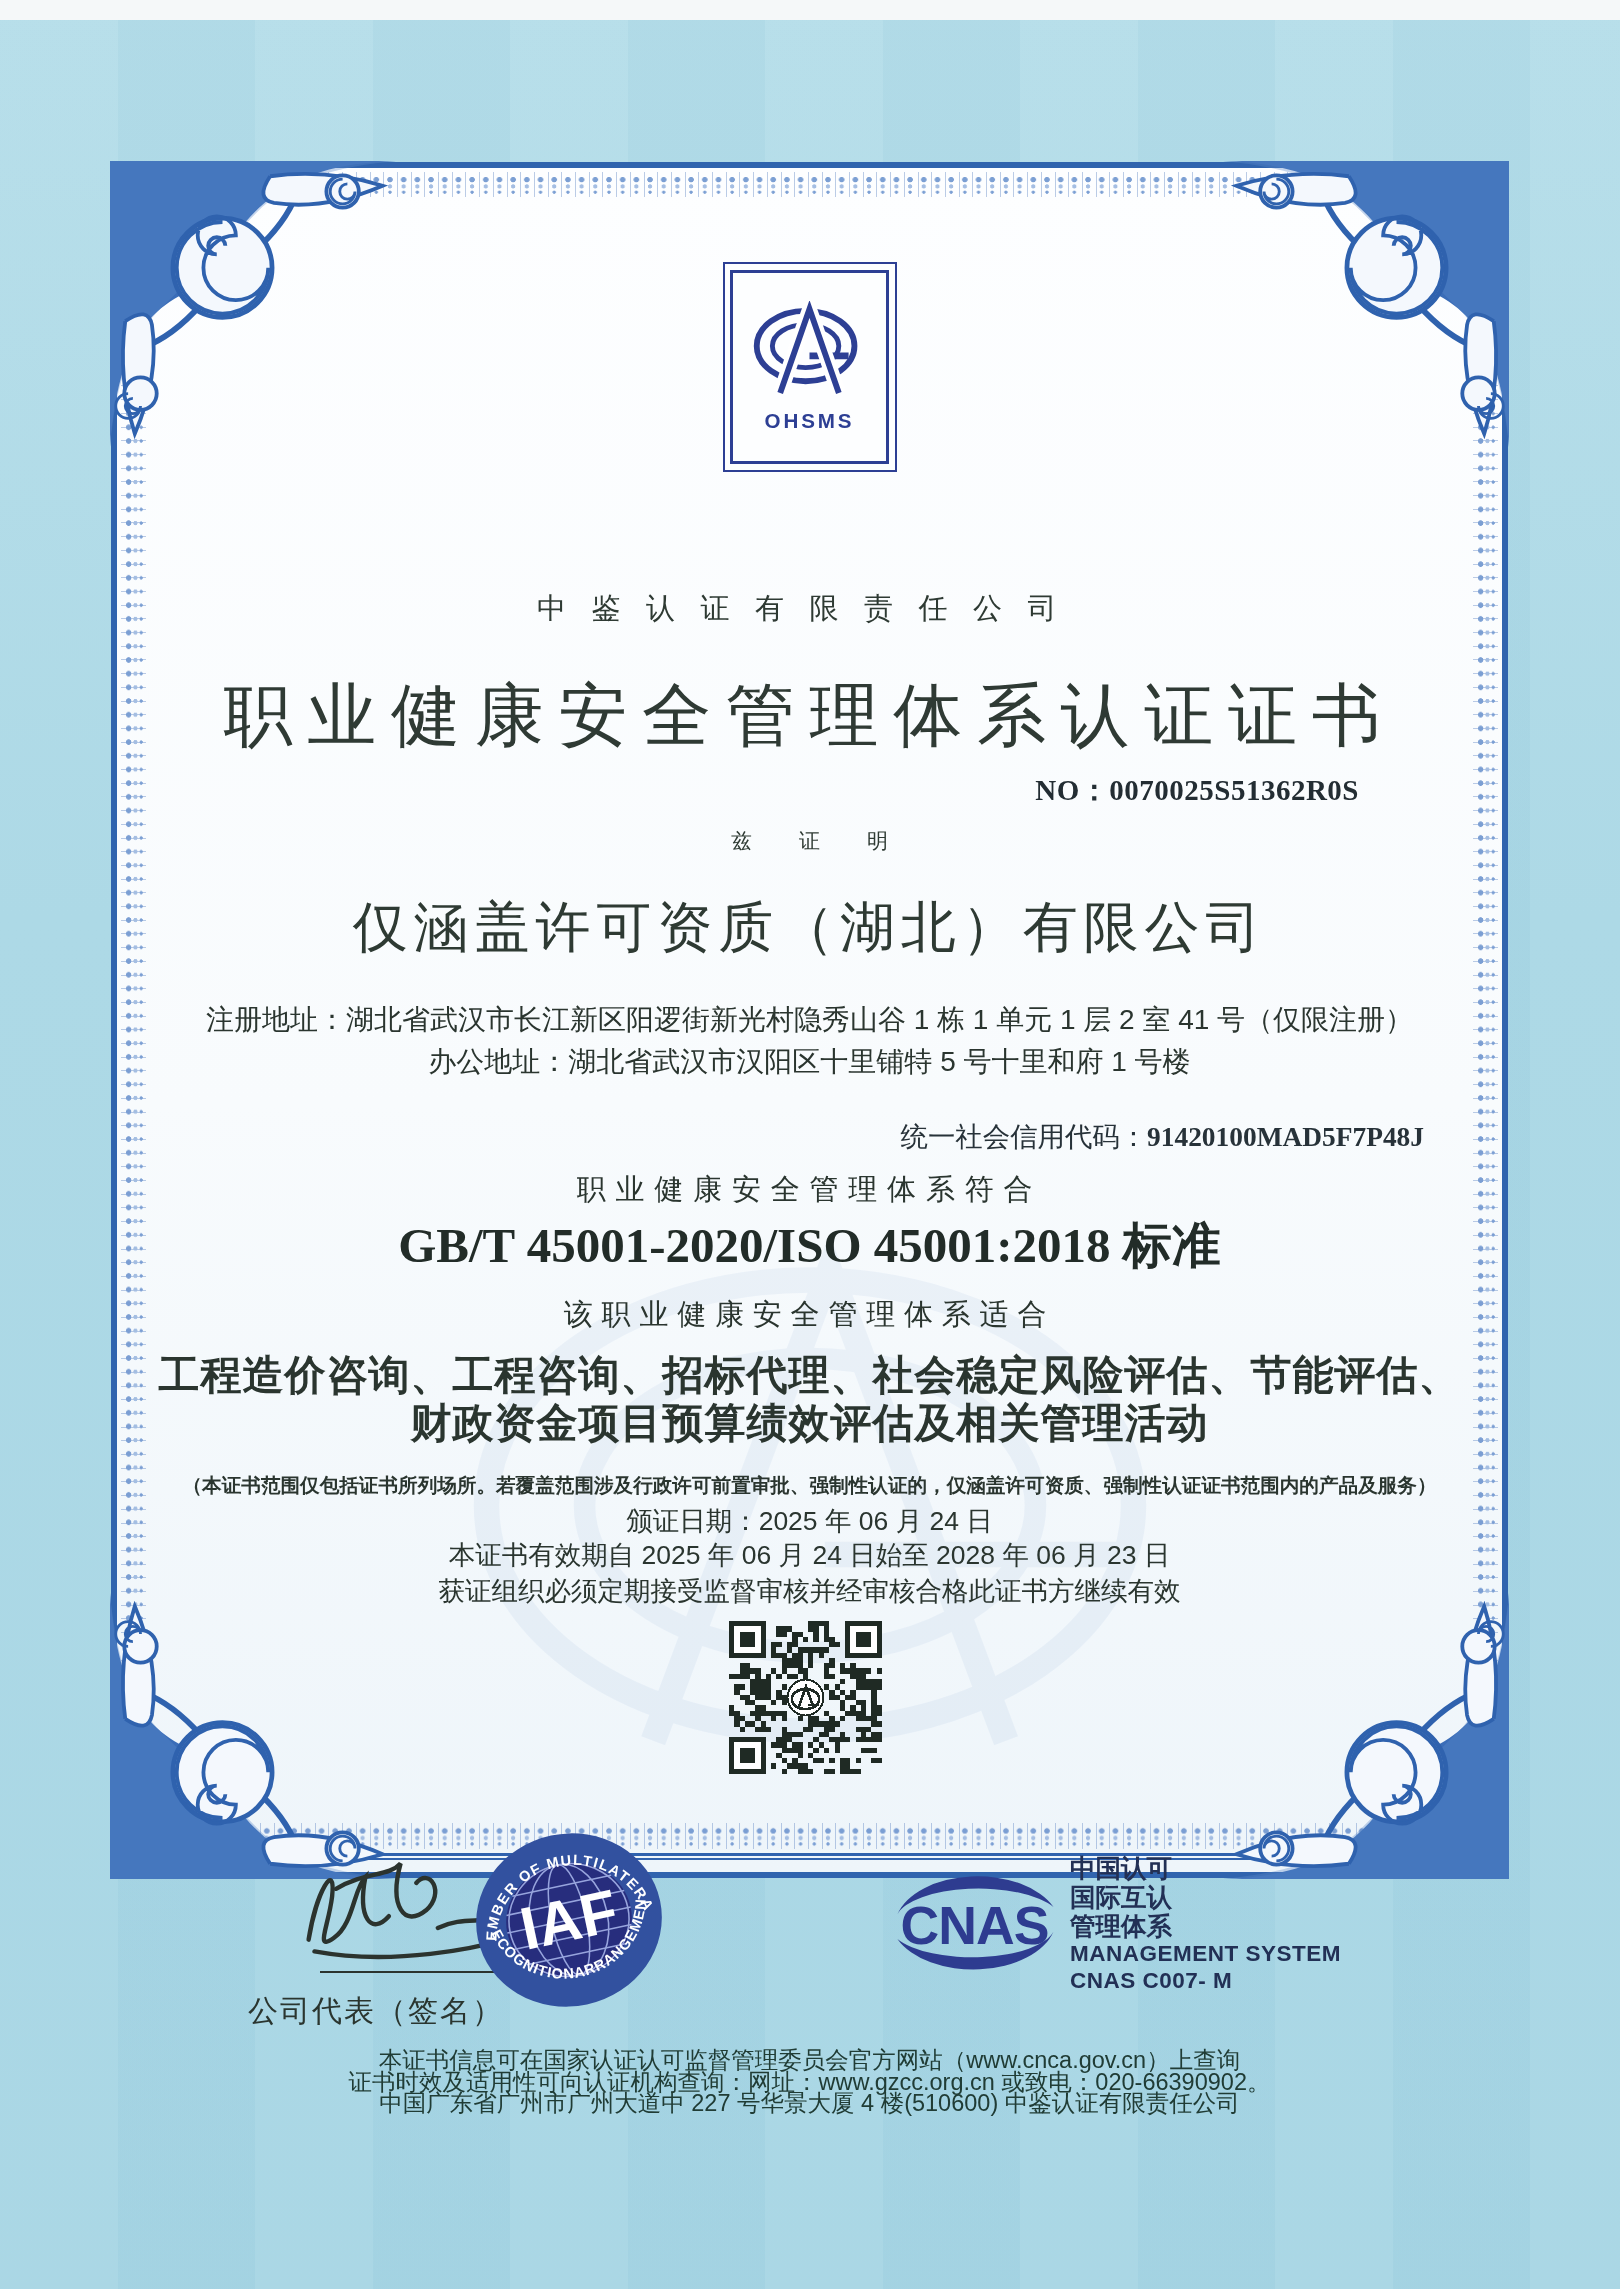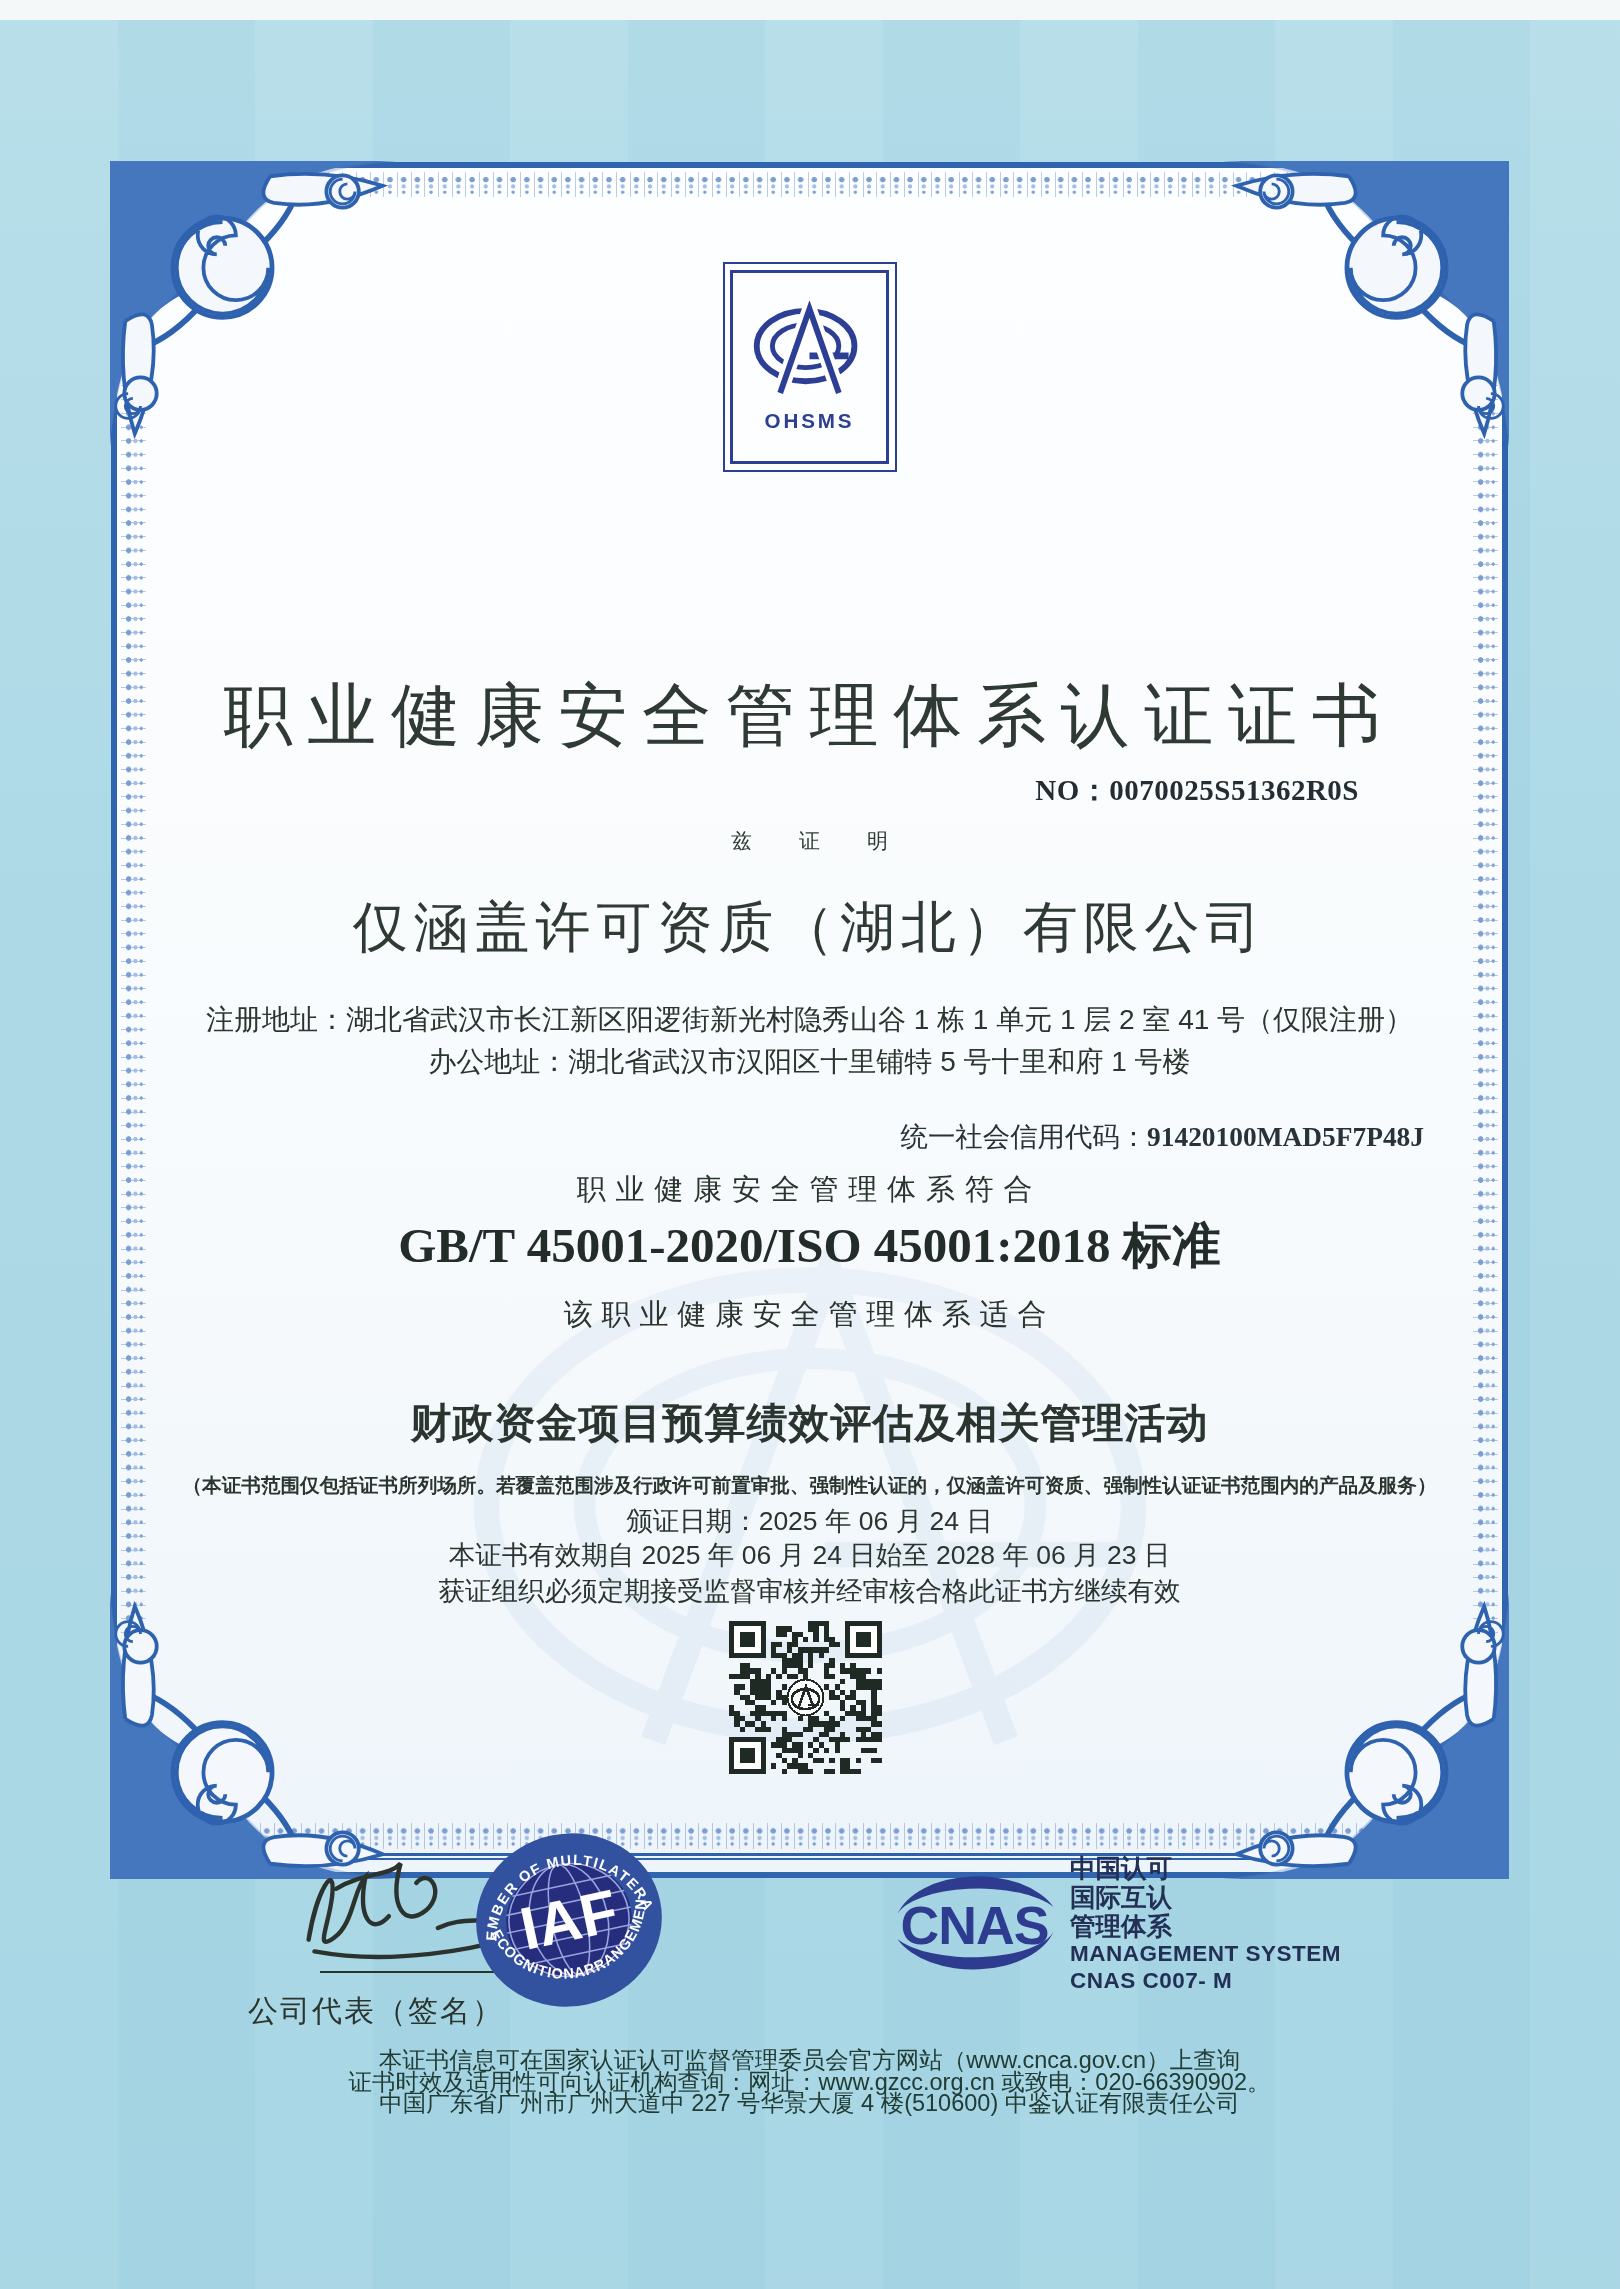--- a/index.html
+++ b/index.html
@@ -146,30 +146,32 @@
         <ellipse cx="62" cy="46" rx="50" ry="36" fill="none" stroke="#2d3f94" stroke-width="6"></ellipse>
         <ellipse cx="62" cy="46" rx="34" ry="22" fill="none" stroke="#2d3f94" stroke-width="5"></ellipse>
         <path d="M66,56 H106" stroke="#2d3f94" stroke-width="7"></path>
         <path d="M36,94 L66,8 L96,94" fill="none" stroke="#ffffff" stroke-width="15"></path>
         <path d="M36,94 L66,8 L96,94" fill="none" stroke="#2d3f94" stroke-width="6"></path>
       </svg>
       <div style="color:#2d3f94;font-weight:bold;font-size:20.6px;letter-spacing:2.9px;">OHSMS</div>
     </div>
   </div>
 
+  <div class="tx issuer">中鉴认证有限责任公司</div>
   <div class="tx title">职业健康安全管理体系认证证书</div>
   <div class="tx certno">NO：0070025S51362R0S</div>
   <div class="tx attest">兹证明</div>
   <div class="tx company">仅涵盖许可资质（湖北）有限公司</div>
   <div class="tx addr1">注册地址：湖北省武汉市长江新区阳逻街新光村隐秀山谷 1 栋 1 单元 1 层 2 室 41 号（仅限注册）</div>
   <div class="tx addr2">办公地址：湖北省武汉市汉阳区十里铺特 5 号十里和府 1 号楼</div>
   <div class="tx credit"><span>统一社会信用代码：</span><b>91420100MAD5F7P48J</b></div>
   <div class="tx conform">职业健康安全管理体系符合</div>
   <div class="tx standard">GB/T 45001-2020/ISO 45001:2018  标准</div>
   <div class="tx suitable">该职业健康安全管理体系适合</div>
+  <div class="tx scope1">工程造价咨询、工程咨询、招标代理、社会稳定风险评估、节能评估、</div>
   <div class="tx scope2">财政资金项目预算绩效评估及相关管理活动</div>
   <div class="tx disclaimer">（本证书范围仅包括证书所列场所。若覆盖范围涉及行政许可前置审批、强制性认证的，仅涵盖许可资质、强制性认证证书范围内的产品及服务）</div>
   <div class="tx issue-date">颁证日期：2025 年 06 月 24 日</div>
   <div class="tx validity">本证书有效期自 2025 年 06 月 24 日始至 2028 年 06 月 23 日</div>
   <div class="tx supervision">获证组织必须定期接受监督审核并经审核合格此证书方继续有效</div>
 
   <div class="qr">
     <svg id="qr-svg" viewBox="0 0 29 29">
         <g fill="#1f2a24">
           <rect x="15" y="0" width="1" height="1"></rect>

